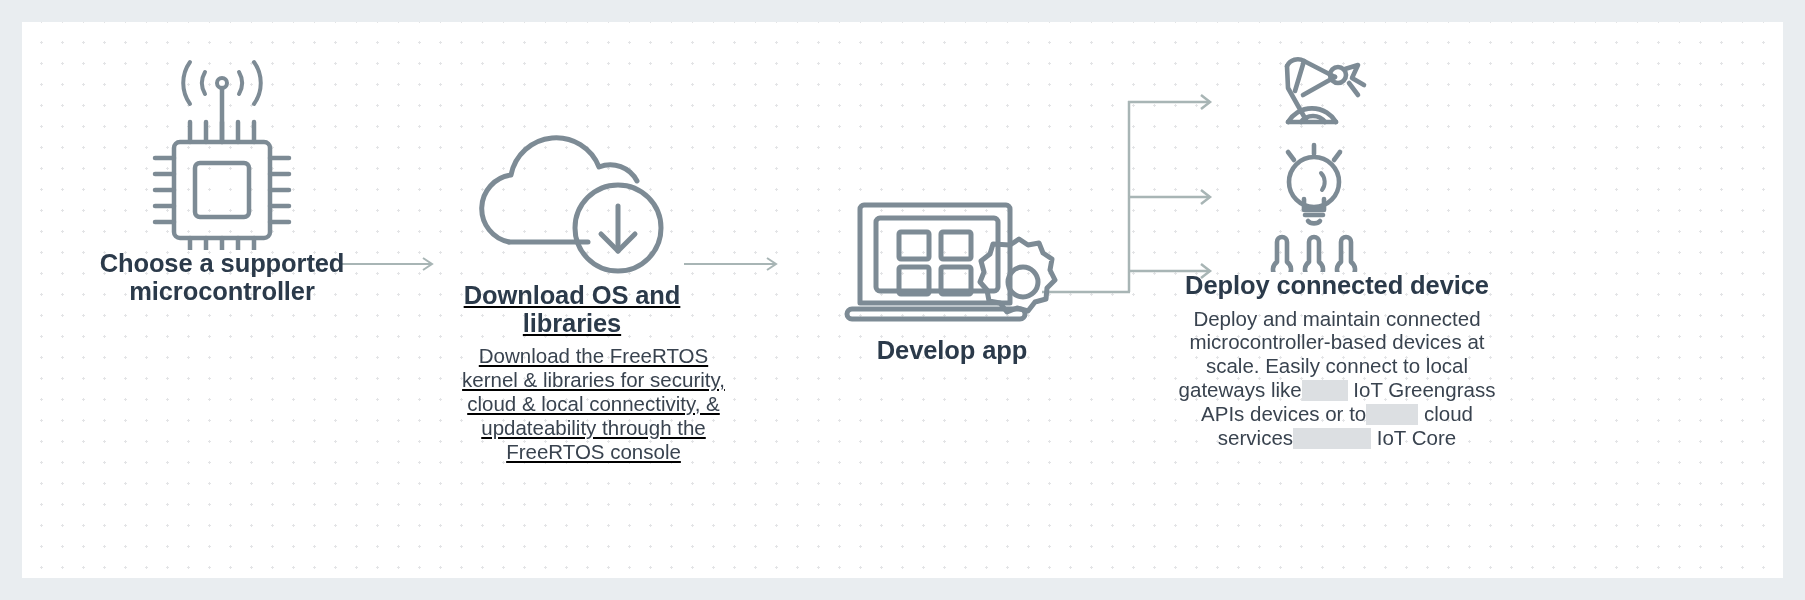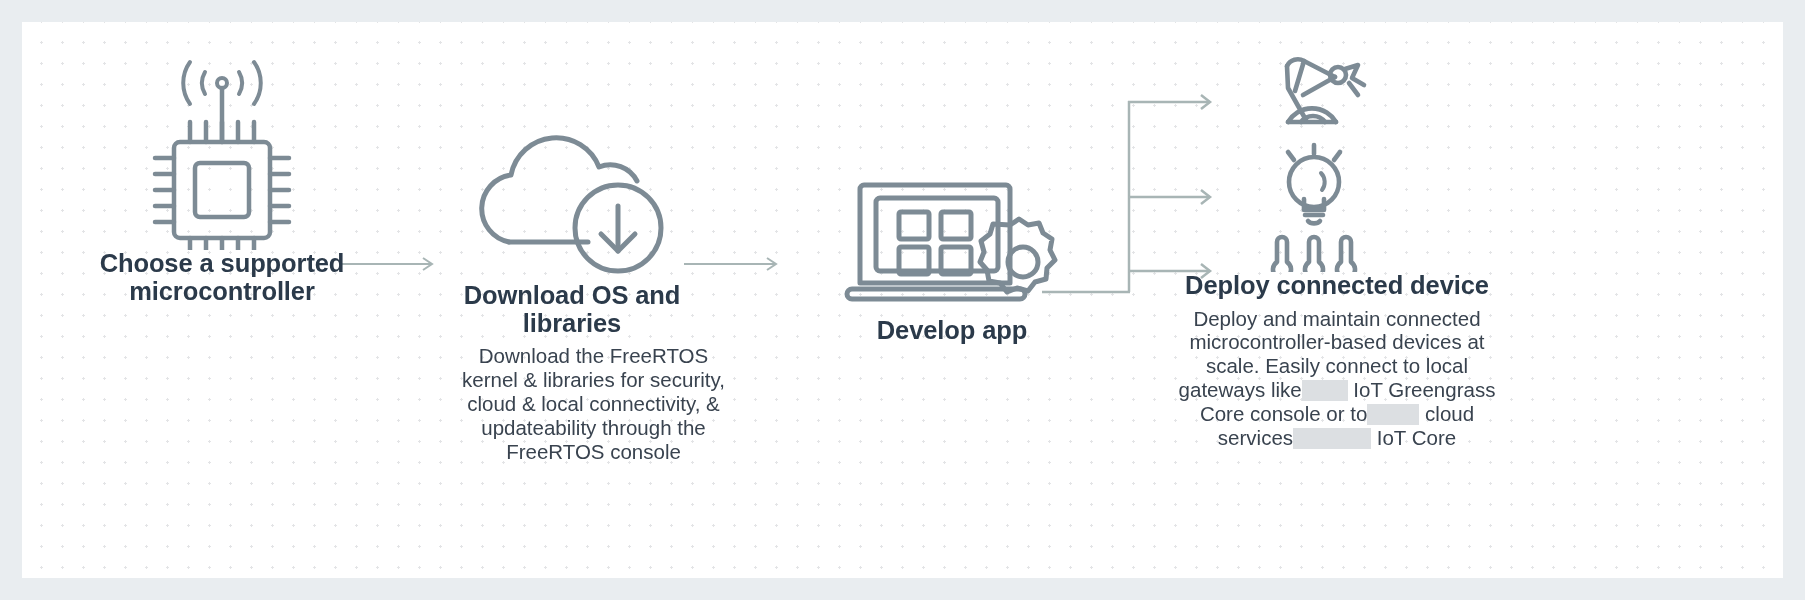--- a/index.html
+++ b/index.html
@@ -86,25 +86,25 @@
     font-weight: normal;
     color: #39434f;
     line-height: 1.165;
     margin: 7px auto 0 auto;
     padding: 0;
   }
 
   
   #step-1 { left: 40px;   width: 320px; }
   #step-2 { left: 390px;  width: 320px; }
-  #step-3 { left: 760px;  width: 340px; }
+  #step-3 { left: 760px;  width: 340px; margin-top: 20px; }
   #step-4 { left: 1115px; width: 400px; }
 
   #step-1 .step-inner { top: 28px; }
-  #step-2 .step-inner { top: 60px; }
+  #step-2 .step-inner { top: 60px; text-decoration: underline; }
   #step-3 .step-inner { top: 95px; }
   #step-4 .step-inner { top: 20px; }
 
   #step-1 .step-title { width: 300px; }
   #step-2 .step-title { width: 250px; }
   #step-3 .step-title { width: 320px; }
   #step-4 .step-title { width: 400px; }
 
   #step-1 .step-desc { width: 300px; }
   #step-2 .step-desc { width: 275px; margin-left: 44px; }
@@ -307,21 +307,21 @@
                   <path d="M20 200 v 20 a 9 9 0 1 0 10 0 v -20 a 5 5 0 0 0 -10 0 z"></path>
                   <path d="M52 200 v 20 a 9 9 0 1 0 10 0 v -20 a 5 5 0 0 0 -10 0 z"></path>
                   <path d="M84 200 v 20 a 9 9 0 1 0 10 0 v -20 a 5 5 0 0 0 -10 0 z"></path>
                 </g>
               </g>
             </svg>
           </div>
           <div class="step-title">Deploy connected device</div>
           <div class="step-desc">
             <span>Deploy and maintain connected microcontroller-based devices at scale. Easily connect to local gateways like</span><span class="redaction r1"></span>
-            <span>IoT Greengrass Core console or to</span><span class="redaction r2"></span>
+            <span>IoT Greengrass APIs devices or to</span><span class="redaction r2"></span>
             <span>cloud services</span><span class="redaction r3"></span>
             <span>IoT Core</span>
           </div>
         </div>
       </div>
 
     </div>
   </div>
 </div>
 

